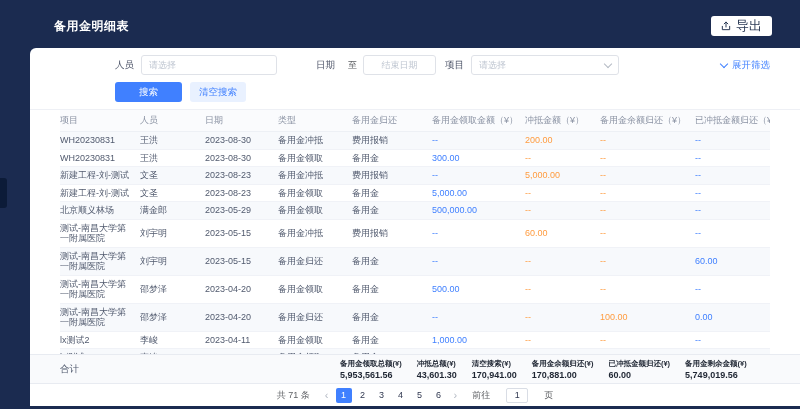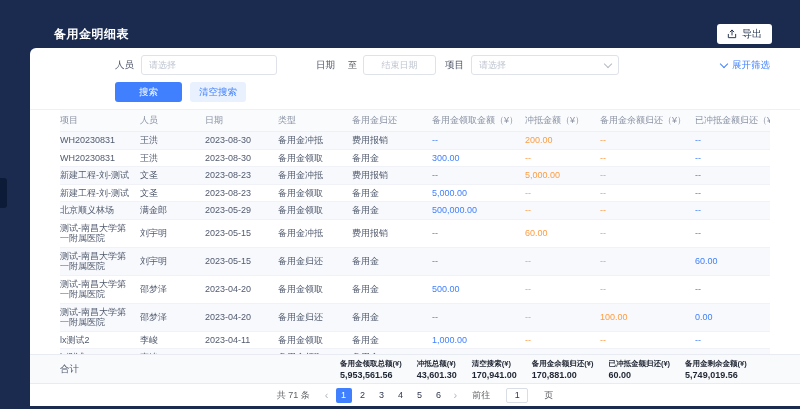--- a/index.html
+++ b/index.html
@@ -2,24 +2,24 @@
 <html><head>
 <meta charset="utf-8">
 <style>
   html,body{margin:0;padding:0;}
   body{
     width:800px;height:409px;overflow:hidden;position:relative;
     background:#1b2b50;
     font-family:"Liberation Sans","DejaVu Sans",sans-serif;
   }
   
-  .topbar{position:absolute;top:16px;left:0;width:100%;height:36px;display:flex;align-items:center;}
+  .topbar{position:absolute;top:8px;left:0;width:100%;height:36px;display:flex;align-items:center;}
   .page-title{margin-left:54px;color:#ffffff;font-size:12px;font-weight:700;letter-spacing:.5px;}
   .export-btn{position:absolute;right:28px;top:8px;height:20px;background:#ffffff;border:none;border-radius:3px;
-    display:flex;align-items:center;gap:5px;padding:0 10px;font-size:10px;color:#2b3a55;cursor:pointer;}
+    display:flex;align-items:center;gap:5px;padding:0 10px;font-size:13px;color:#2b3a55;cursor:pointer;}
   .side-handle{position:absolute;left:0;top:178px;width:7px;height:30px;background:#0c1b38;border-radius:0 3px 3px 0;cursor:pointer;}
   
   .card{position:absolute;left:30px;top:48px;width:770px;height:358px;background:#ffffff;
     border-radius:6px 0 0 0;display:flex;flex-direction:column;overflow:hidden;}
   
   .filters{padding:6px 30px 7px 30px;border-bottom:1px solid #eef0f5;flex:none;}
   .filter-row{display:flex;align-items:center;height:22px;}
   .f-label{font-size:9.5px;color:#4e5569;margin-right:7px;white-space:nowrap;}
   .f-input{height:20px;border:1px solid #dfe2e8;border-radius:3px;font-size:9px;padding:0 7px;color:#333;box-sizing:border-box;outline:none;background:#fff;}
   .f-input::placeholder{color:#bfc6d1;}

